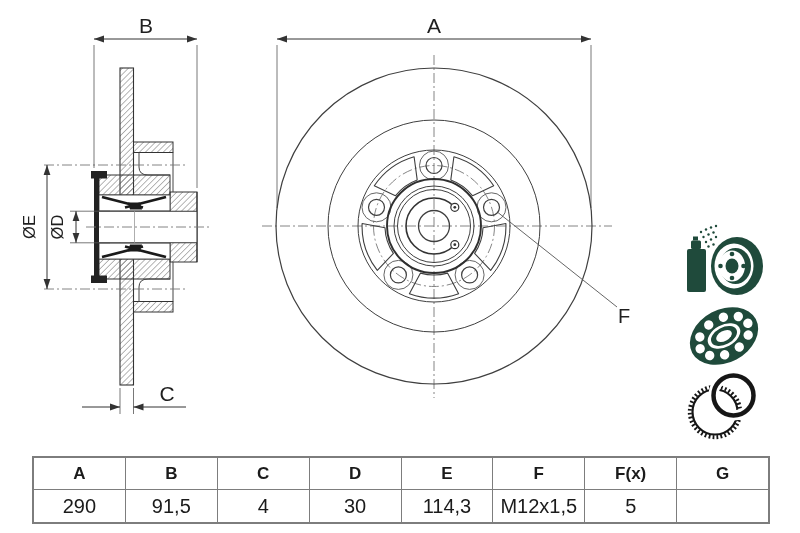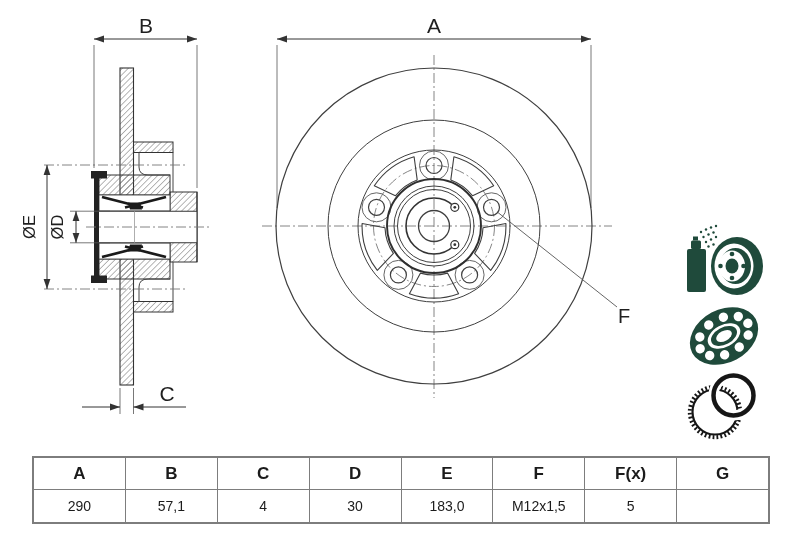--- a/index.html
+++ b/index.html
@@ -5,21 +5,21 @@
   html,body{margin:0;padding:0;background:#fff;}
   #canvas{position:relative;width:800px;height:533px;background:#ffffff;overflow:hidden;
           font-family:"Liberation Sans", sans-serif;}
   #drawing{position:absolute;left:0;top:0;}
   .dimlabel{font-family:"Liberation Sans",sans-serif;fill:#1f1f1f;}
   #spec-table{position:absolute;left:33px;top:457px;width:736px;height:65px;
               border-collapse:collapse;table-layout:fixed;background:#fff;}
   #spec-table td,#spec-table th{border:1.6px solid #7d7d7d;text-align:center;vertical-align:middle;
               font-family:"Liberation Sans",sans-serif;color:#1b1b1b;padding:0;}
   #spec-table th{font-size:17px;font-weight:bold;height:31px;}
-  #spec-table td{font-size:14px;font-weight:normal;height:32px;}
+  #spec-table td{font-size:20px;font-weight:normal;height:32px;}
   #spec-table{outline:0.5px solid #7d7d7d;}
 </style>
 </head>
 <body>
 
 <div id="canvas">
 
 <svg id="drawing" width="800" height="533" viewBox="0 0 800 533" xmlns="http://www.w3.org/2000/svg">
   <defs>
     <pattern id="hatch" width="4.2" height="4.2" patternTransform="rotate(45)" patternUnits="userSpaceOnUse">
@@ -227,24 +227,24 @@
       <th>D</th>
       <th>E</th>
       <th>F</th>
       <th>F(x)</th>
       <th>G</th>
     </tr>
   </thead>
   <tbody>
     <tr>
       <td>290</td>
-      <td>57,1</td>
+      <td>91,5</td>
       <td>4</td>
       <td>30</td>
-      <td>183,0</td>
+      <td>114,3</td>
       <td>M12x1,5</td>
       <td>5</td>
       <td></td>
     </tr>
   </tbody>
 </table>
 
 </div>
 
 </body></html>

